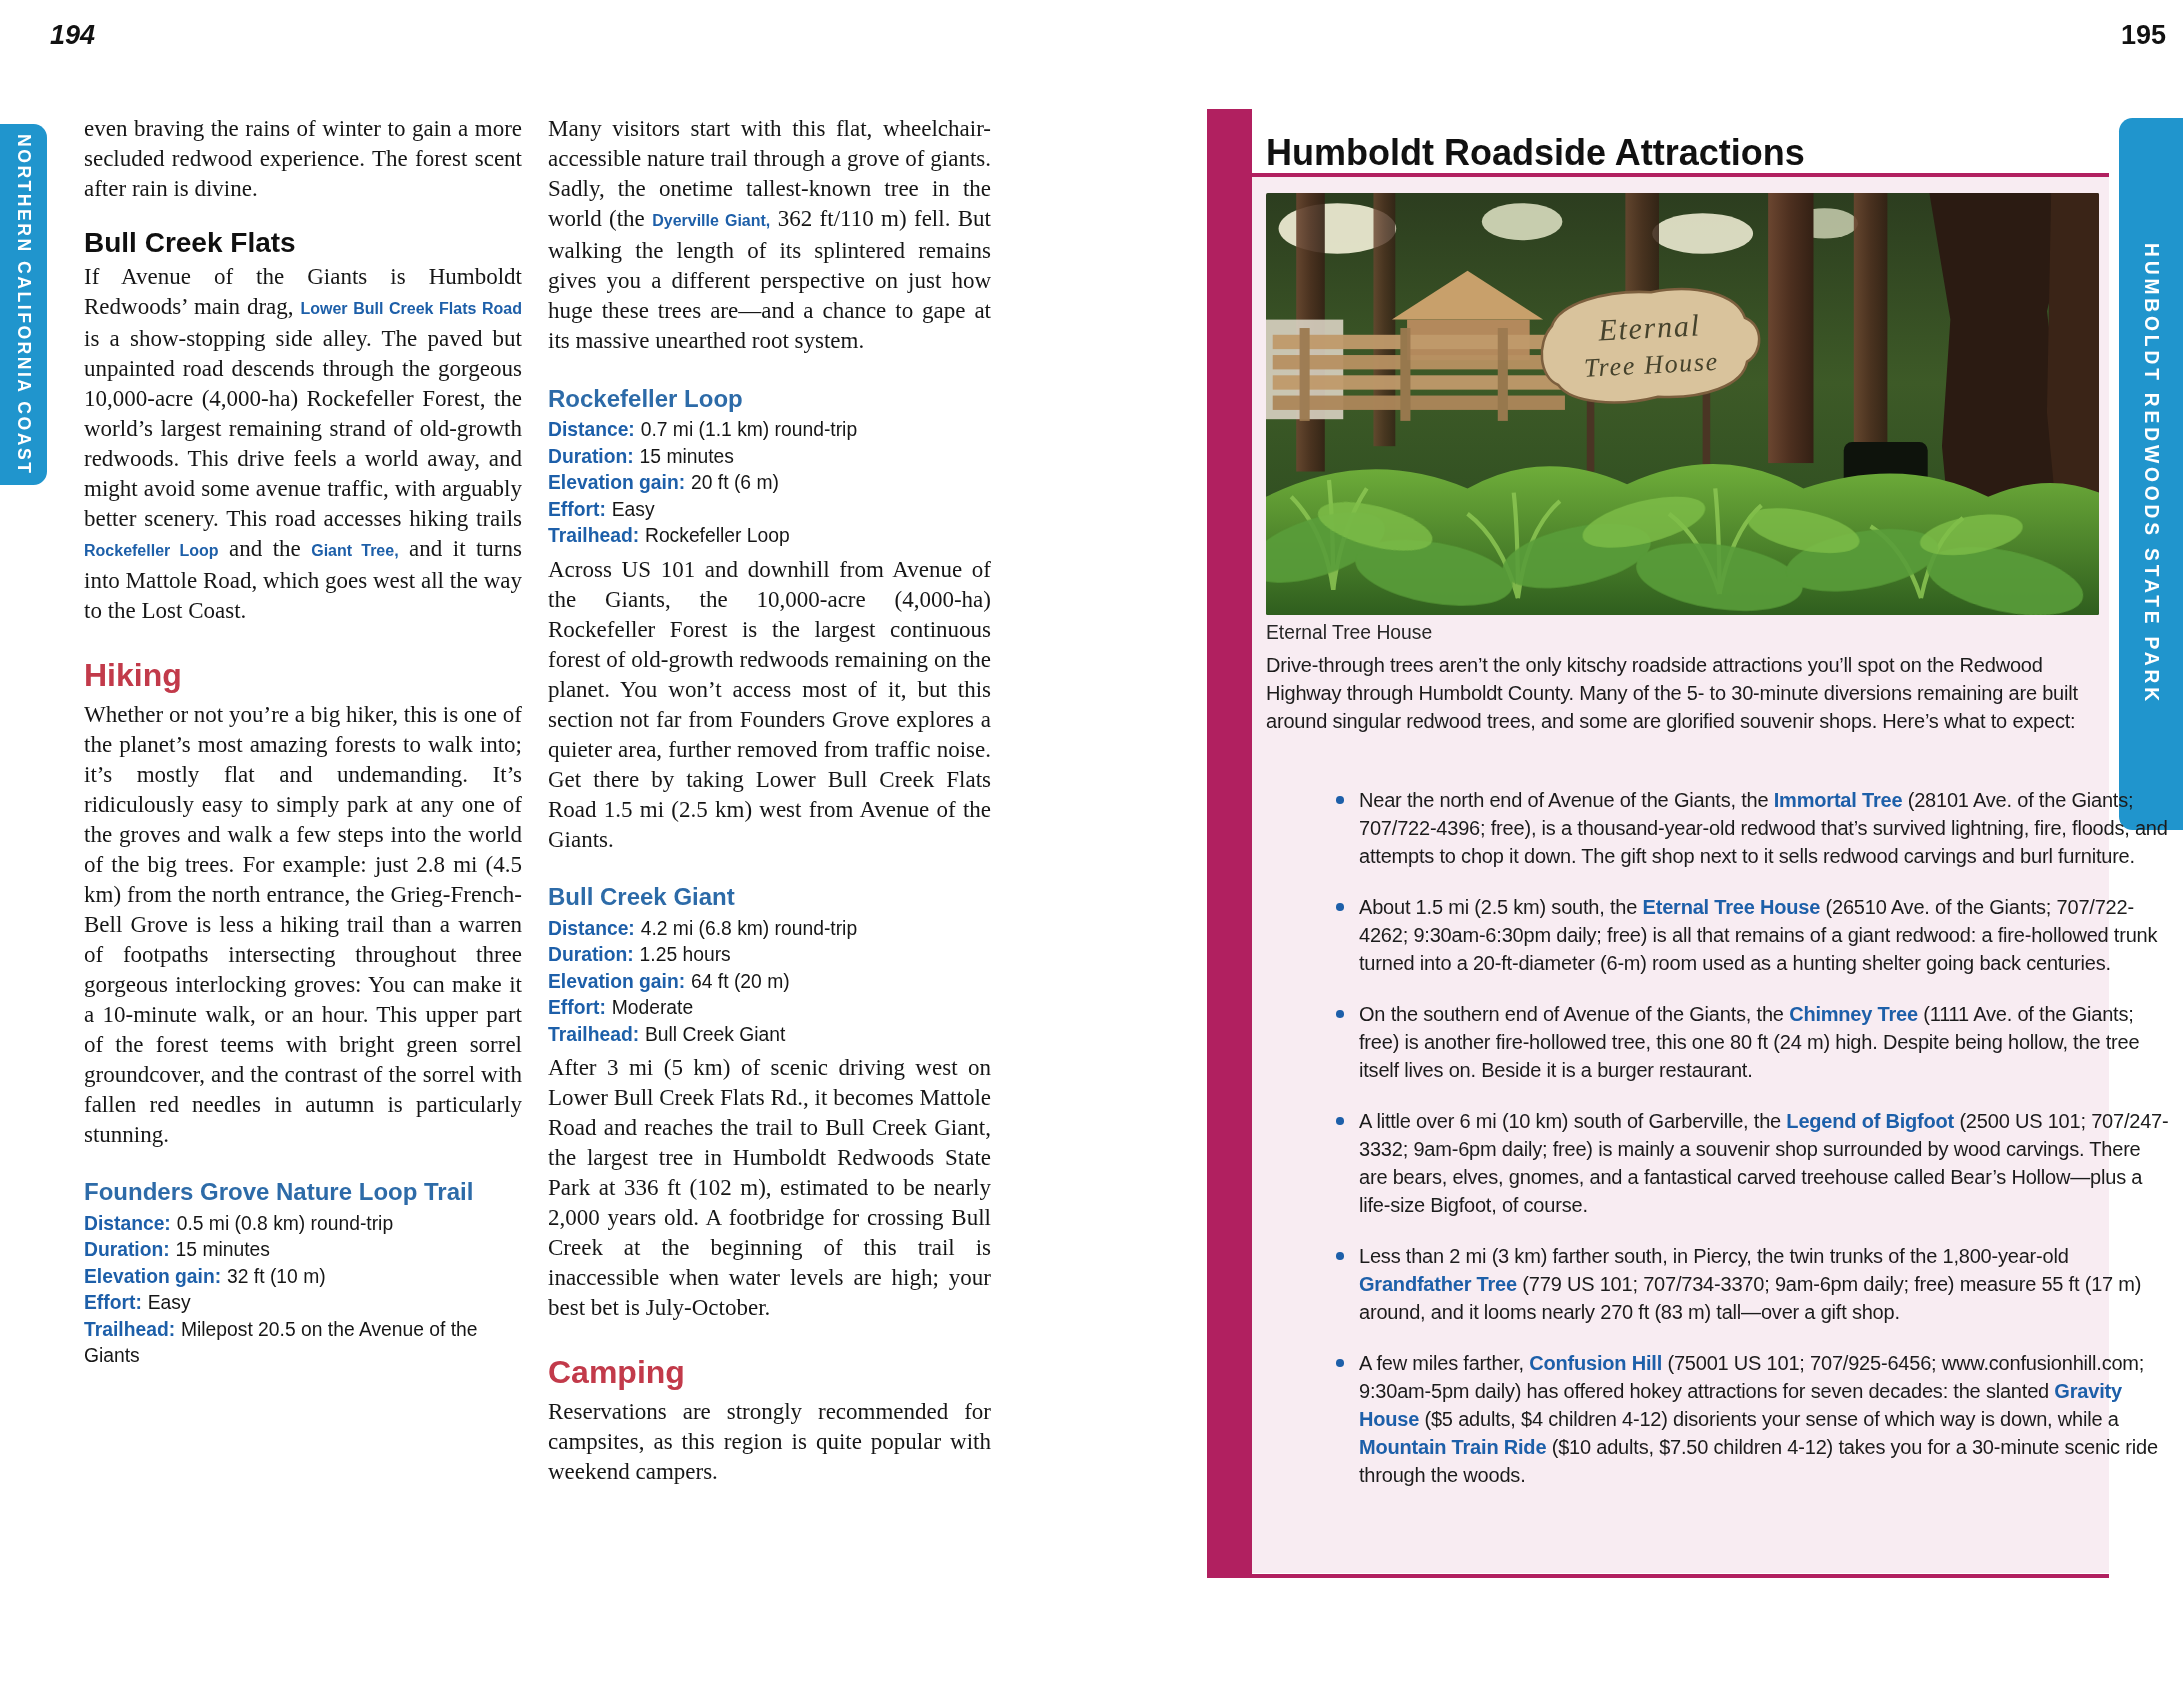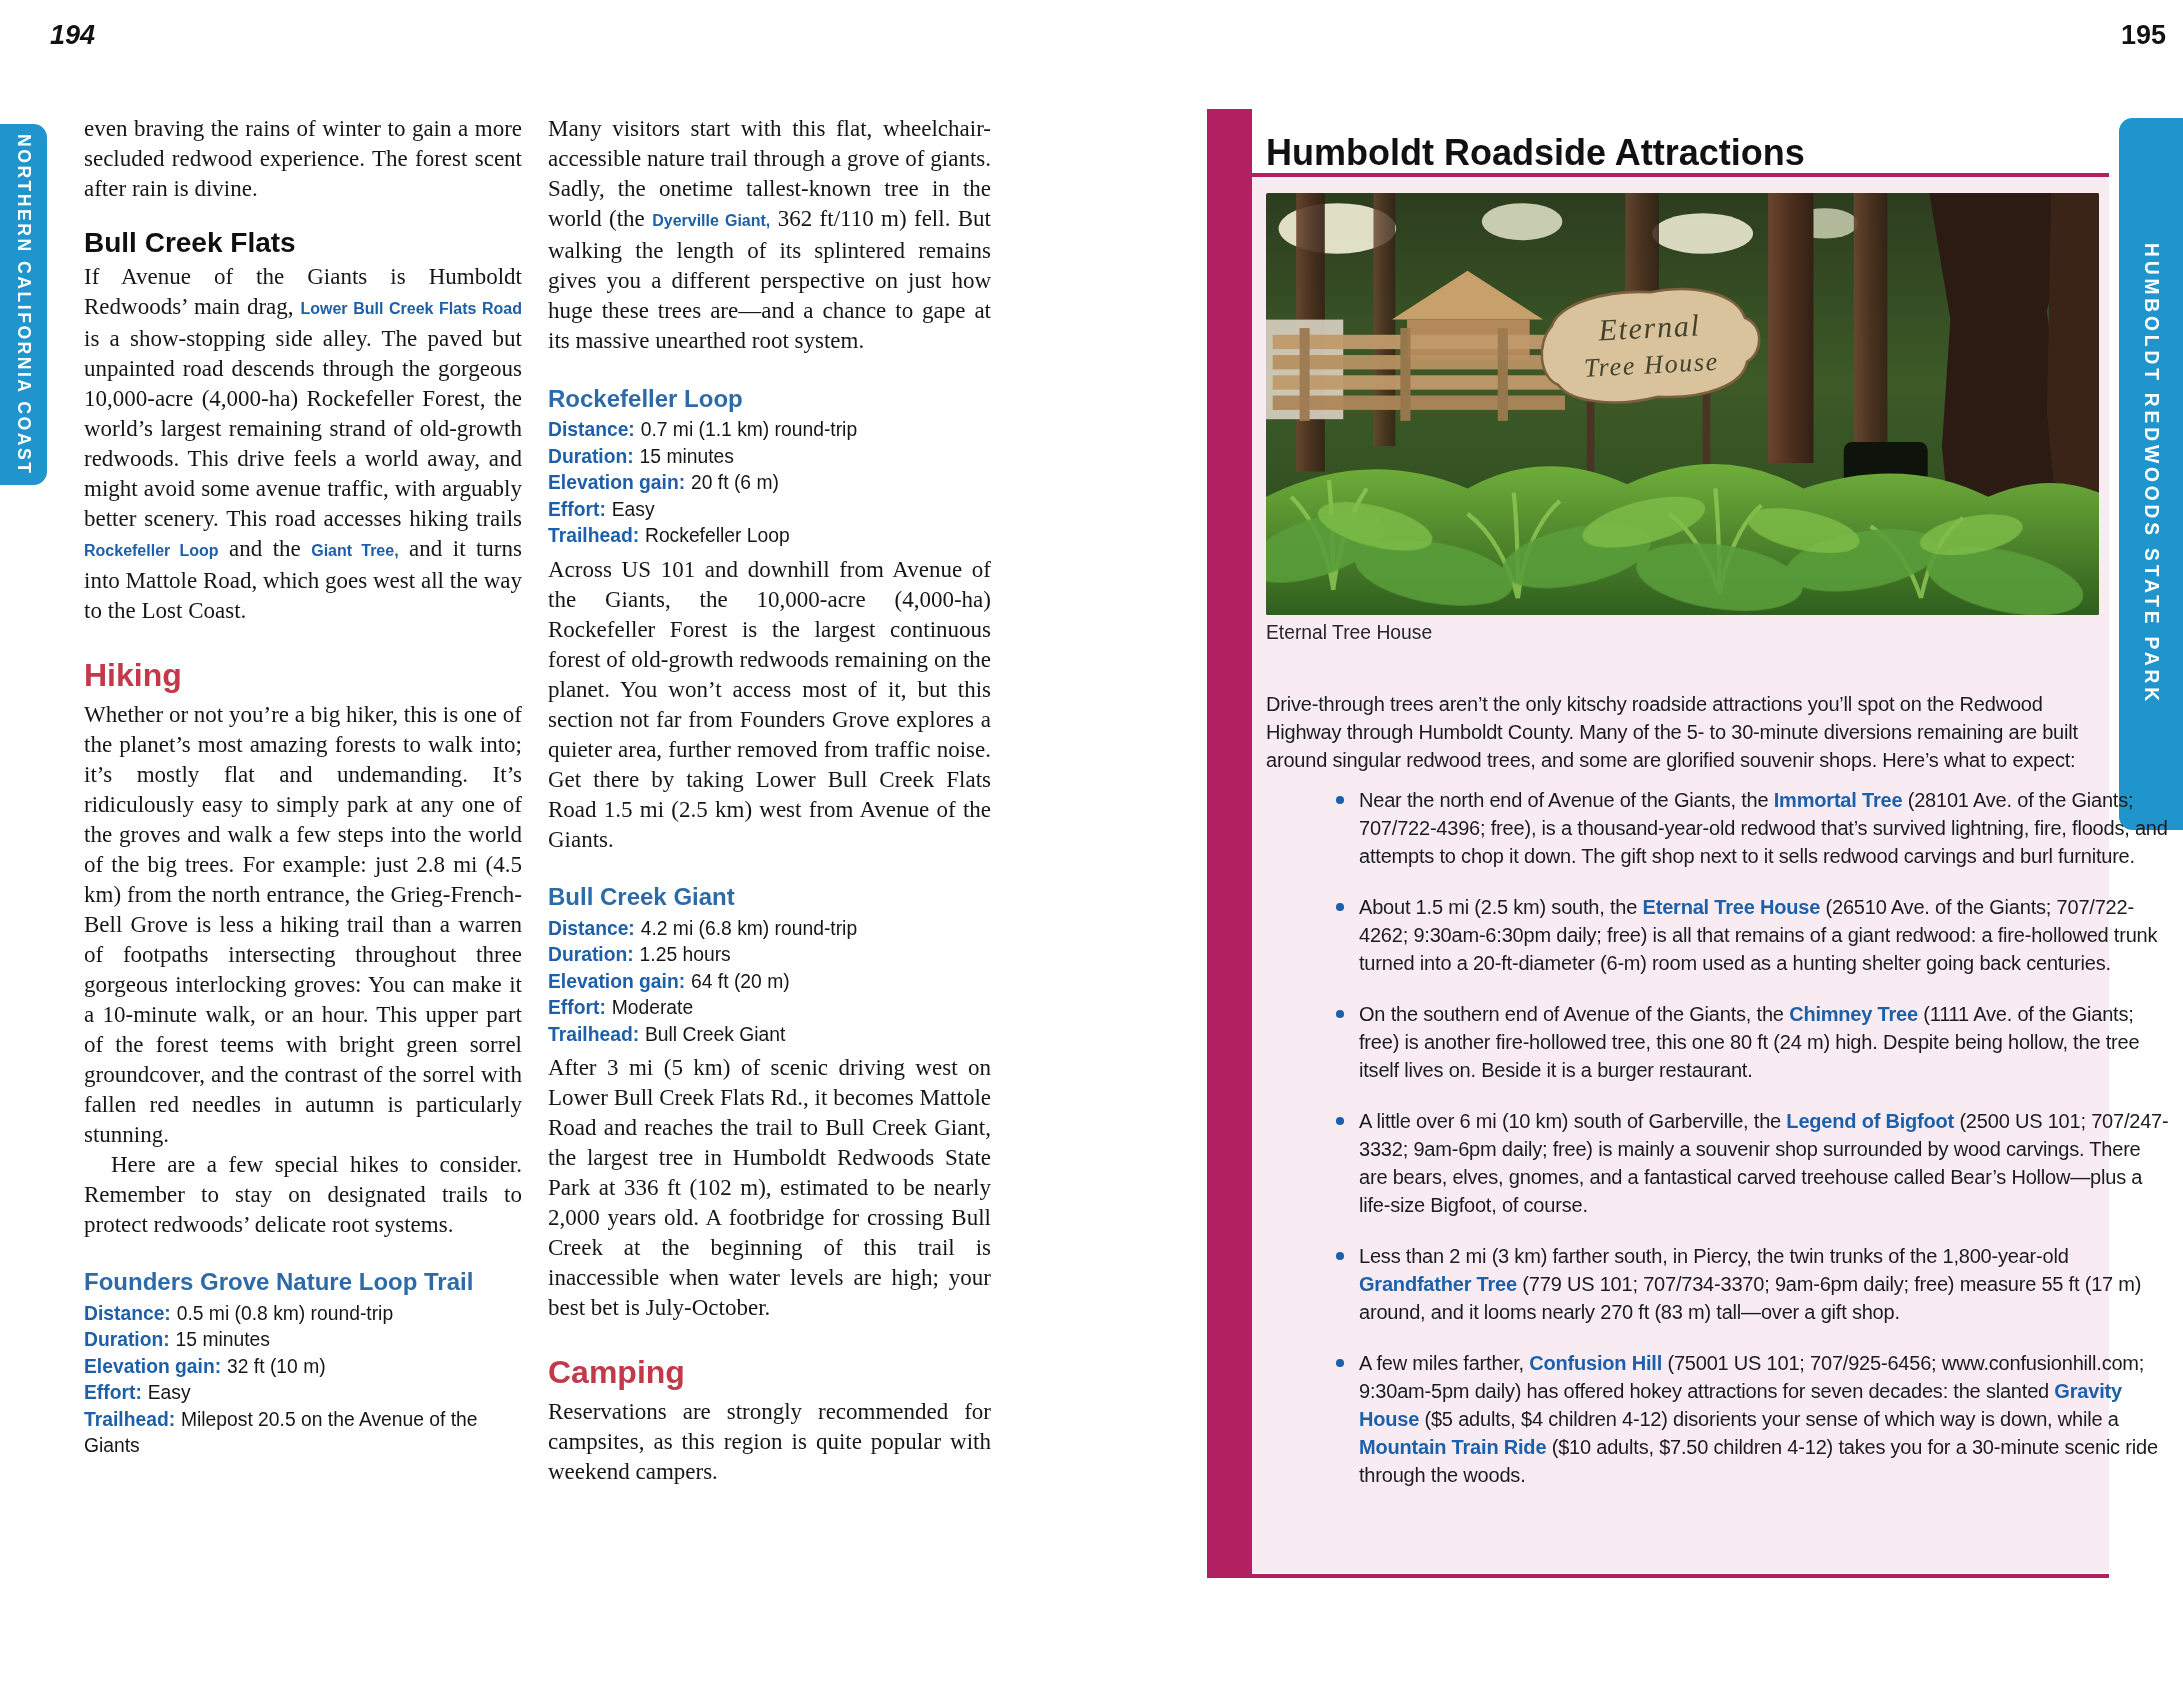--- a/index.html
+++ b/index.html
@@ -42,21 +42,21 @@
   .box-bar{position:absolute;left:1207px;top:109px;width:45px;height:1469px;background:#b12060;}
   .box-title{position:absolute;left:1266px;top:109px;width:840px;
              font:700 36px/1.1 "Liberation Sans",sans-serif;color:#111111;}
   .box-rule-top{position:absolute;left:1252px;top:173px;width:857px;height:4.2px;background:#b12060;}
   .box-bg{position:absolute;left:1252px;top:177px;width:857px;height:1396px;background:#f8ecf2;}
   .box-rule-bottom{position:absolute;left:1252px;top:1574px;width:857px;height:4.2px;background:#b12060;}
 
   .photo{position:absolute;left:1266px;top:193px;width:833px;height:422px;display:block;
          border-radius:1.7px;}
   .caption{position:absolute;left:1266px;top:621px;font:19.3px/1.2 "Liberation Sans",sans-serif;color:#262626;}
-  .box-intro{position:absolute;left:1266px;top:648px;width:836px;
+  .box-intro{position:absolute;left:1266px;top:609px;width:836px;
              font:20px/28px "Liberation Sans",sans-serif;color:#1b1b1b;letter-spacing:-0.2px;margin-top:42px;}
   .bullets{position:absolute;left:1328px;top:786px;width:841px;list-style:none;margin:0;padding:0;
            font:20px/28px "Liberation Sans",sans-serif;color:#1b1b1b;letter-spacing:-0.2px;}
   .bullets li{position:relative;padding-left:31px;margin:0 0 23px 0;}
   .bullets li::before{content:"";position:absolute;left:8.4px;top:10px;width:7.6px;height:7.6px;
                       border-radius:50%;background:#1d5fa9;}
 </style>
 </head>
 <body>
 
@@ -71,21 +71,20 @@
   <div class="tab tab-right">
     <span>HUMBOLDT REDWOODS STATE PARK</span>
   </div>
 
   <div class="col col1">
     <p class="serif-p">even braving the rains of winter to gain a more secluded redwood experience. The forest scent after rain is divine.</p>
     <h3 class="h-black">Bull Creek Flats</h3>
     <p class="serif-p"><span>If Avenue of the Giants is Humboldt Redwoods’ main drag, </span><span class="rt-link">Lower Bull Creek Flats Road</span><span> is a show-stopping side alley. The paved but unpainted road descends through the gorgeous 10,000-acre (4,000-ha) Rockefeller Forest, the world’s largest remaining strand of old-growth redwoods. This drive feels a world away, and might avoid some avenue traffic, with arguably better scenery. This road accesses hiking trails </span><span class="rt-link">Rockefeller Loop</span><span> and the </span><span class="rt-link">Giant Tree,</span><span> and it turns into Mattole Road, which goes west all the way to the Lost Coast.</span></p>
     <h2 class="h-red">Hiking</h2>
     <p class="serif-p">Whether or not you’re a big hiker, this is one of the planet’s most amazing forests to walk into; it’s mostly flat and undemanding. It’s ridiculously easy to simply park at any one of the groves and walk a few steps into the world of the big trees. For example: just 2.8 mi (4.5 km) from the north entrance, the Grieg-French-Bell Grove is less a hiking trail than a warren of footpaths intersecting throughout three gorgeous interlocking groves: You can make it a 10-minute walk, or an hour. This upper part of the forest teems with bright green sorrel groundcover, and the contrast of the sorrel with fallen red needles in autumn is particularly stunning.</p>
-    <p class="serif-p indent">Here are a few special hikes to consider. Remember to stay on designated trails to protect redwoods’ delicate root systems.</p>
     <h4 class="h-blue">Founders Grove Nature Loop Trail</h4>
     <div class="stats">
       <div class="stat"><b>Distance:</b><span>0.5 mi (0.8 km) round-trip</span></div>
       <div class="stat"><b>Duration:</b><span>15 minutes</span></div>
       <div class="stat"><b>Elevation gain:</b><span>32 ft (10 m)</span></div>
       <div class="stat"><b>Effort:</b><span>Easy</span></div>
       <div class="stat"><b>Trailhead:</b><span>Milepost 20.5 on the Avenue of the Giants</span></div>
     </div>
   </div>
 

